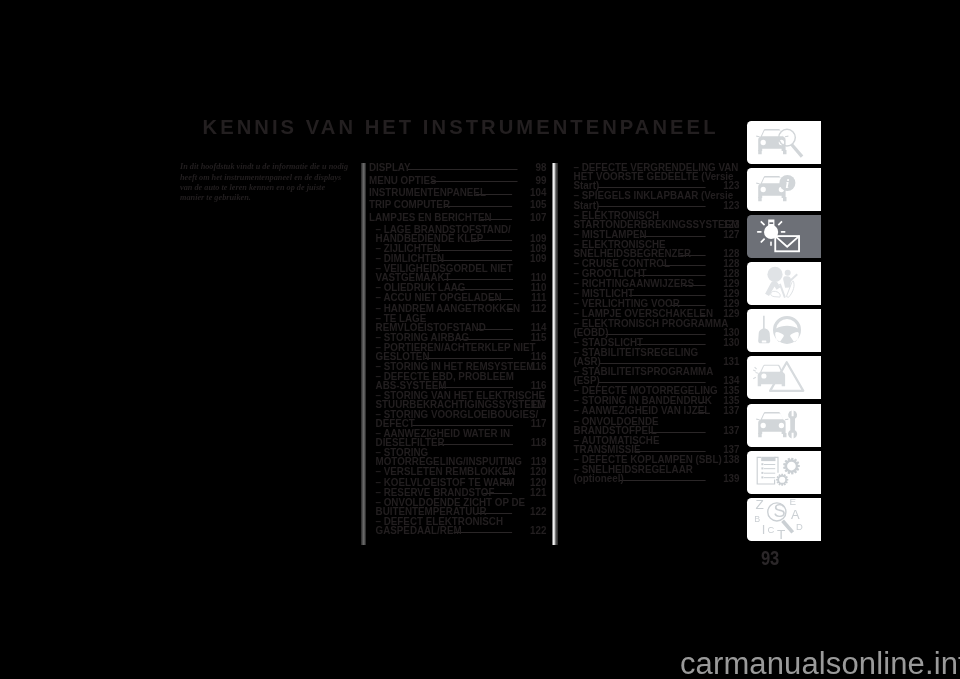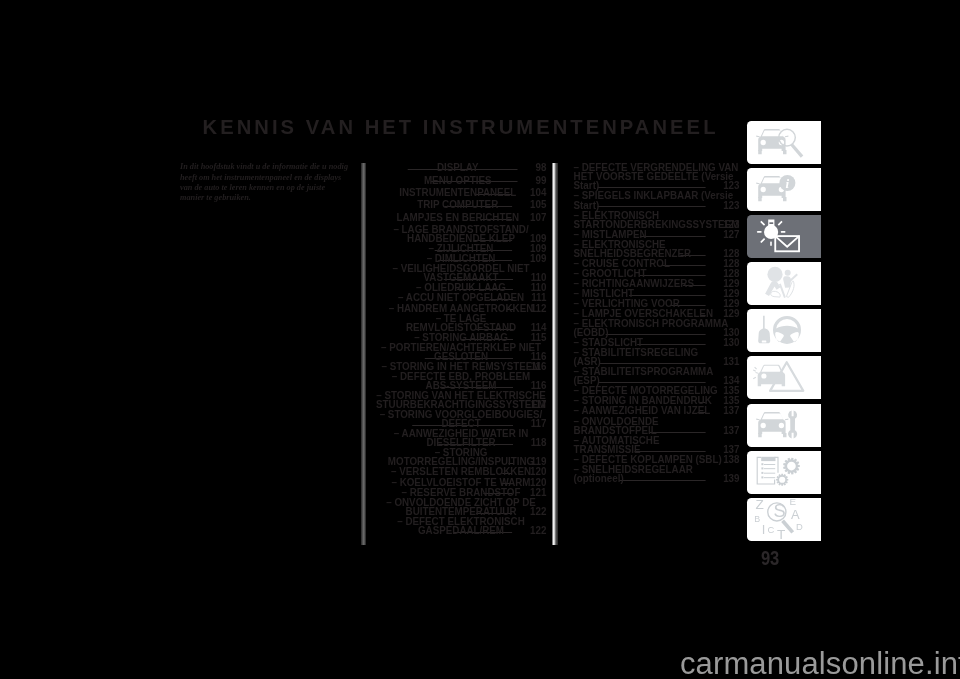--- a/index.html
+++ b/index.html
@@ -29,21 +29,21 @@
   .vrule{ position:absolute; top:163px; height:382px; }
   .vrule.a{ left:361.4px; width:4.4px;
      background:linear-gradient(to right,#242424 0%,#4f4f4f 30%,#6e6e6e 55%,#4a4a4a 78%,#1c1c1c 100%); }
   .vrule.b{ left:552.4px; width:6.0px;
      background:linear-gradient(to right,#3a3a3a 0%,#f6f6f6 22%,#d8d8d8 40%,#555 65%,#262626 100%); }
 
   
   .toc{ position:absolute; top:163.2px;
         font-family:"Liberation Sans", sans-serif;
         font-size:10.9px; color:#231f20; }
-  .toc.c1{ left:369px; width:177.5px;text-align:center; }
+  .toc.c1{ left:369px; width:177.5px; }
   .toc.c2{ left:567px; width:172.5px; }
   .toc .inner{ transform:scaleX(0.9); transform-origin:0 0; }
   .toc.c1 .inner{ width:197.2px; }
   .toc.c2 .inner{ width:191.7px; }
 
   .row{ position:relative; font-weight:bold; margin-bottom:0.95px; line-height:9.1px; }
   .row .pg{ position:absolute; right:0; bottom:0; z-index:3; }
   .sub{ padding-left:7.3px; }
   .row.lvl0{ margin-bottom:3.3px; }
   .row .tx{ position:relative; z-index:2; }

